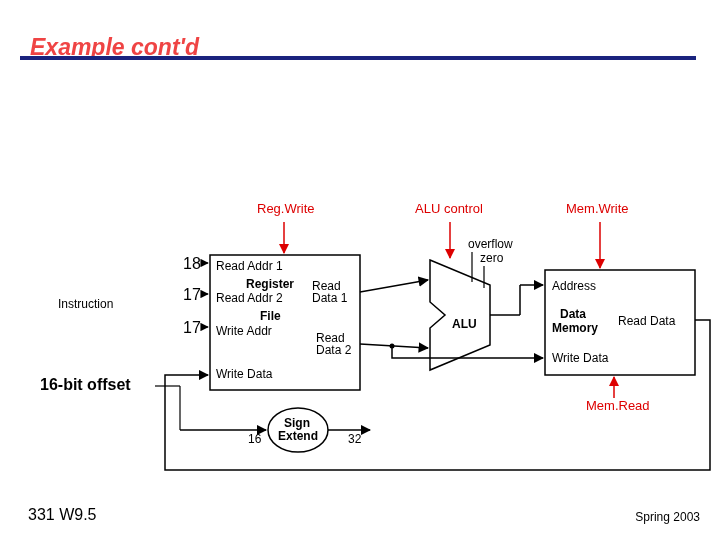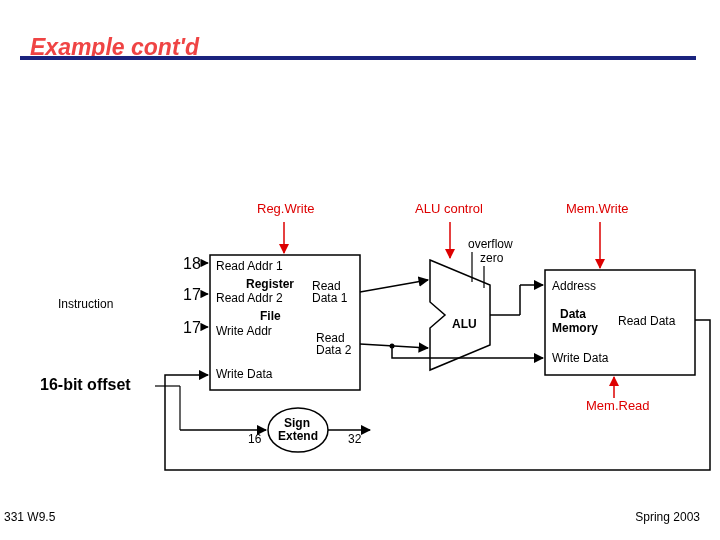--- a/index.html
+++ b/index.html
@@ -29,23 +29,23 @@
   .rule {
     position: absolute;
     top: 56px;
     left: 20px;
     width: 676px;
     height: 4px;
     background: #1a237e;
   }
   .footer-left {
     position: absolute;
-    left: 4px;
+    left: 28px;
     bottom: 16px;
-    font-size: 12px;
+    font-size: 16px;
     color: #000;
   }
   .footer-right {
     position: absolute;
     right: 20px;
     bottom: 16px;
     font-size: 12px;
     color: #000;
   }
   svg { position: absolute; left:0; top:0; }

